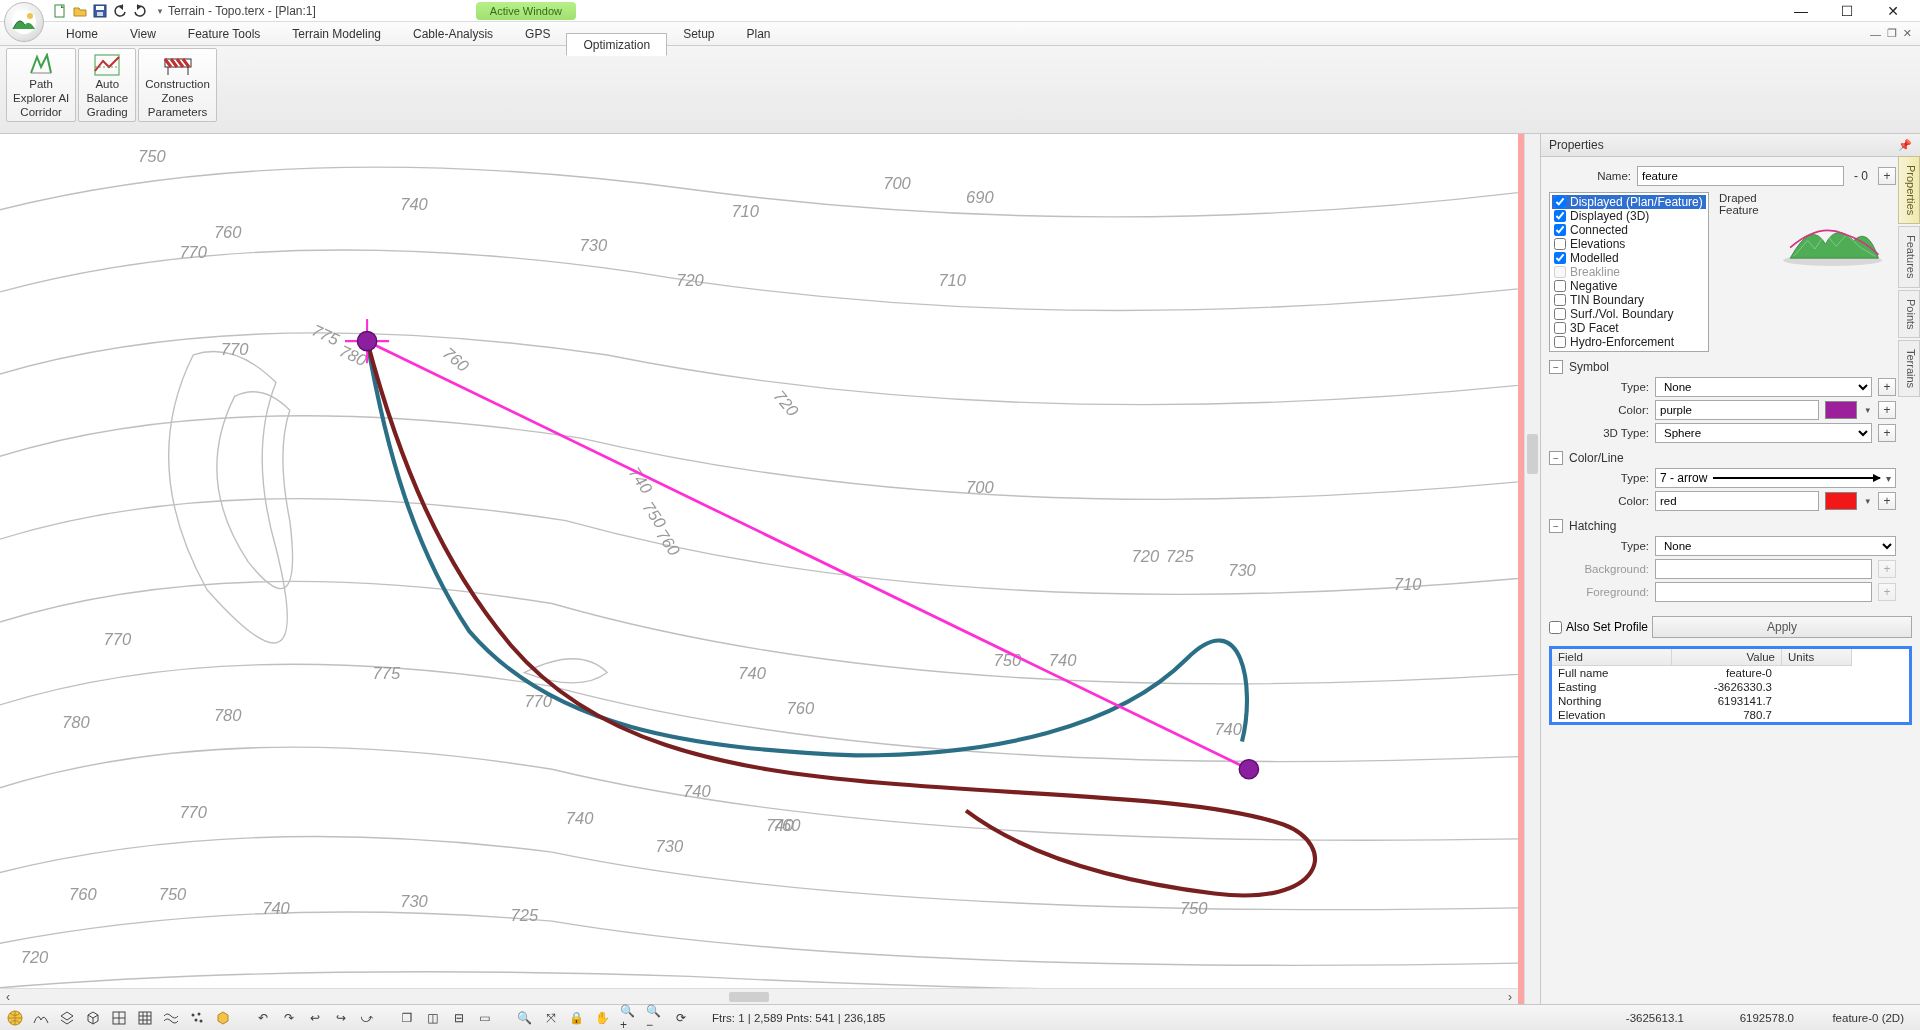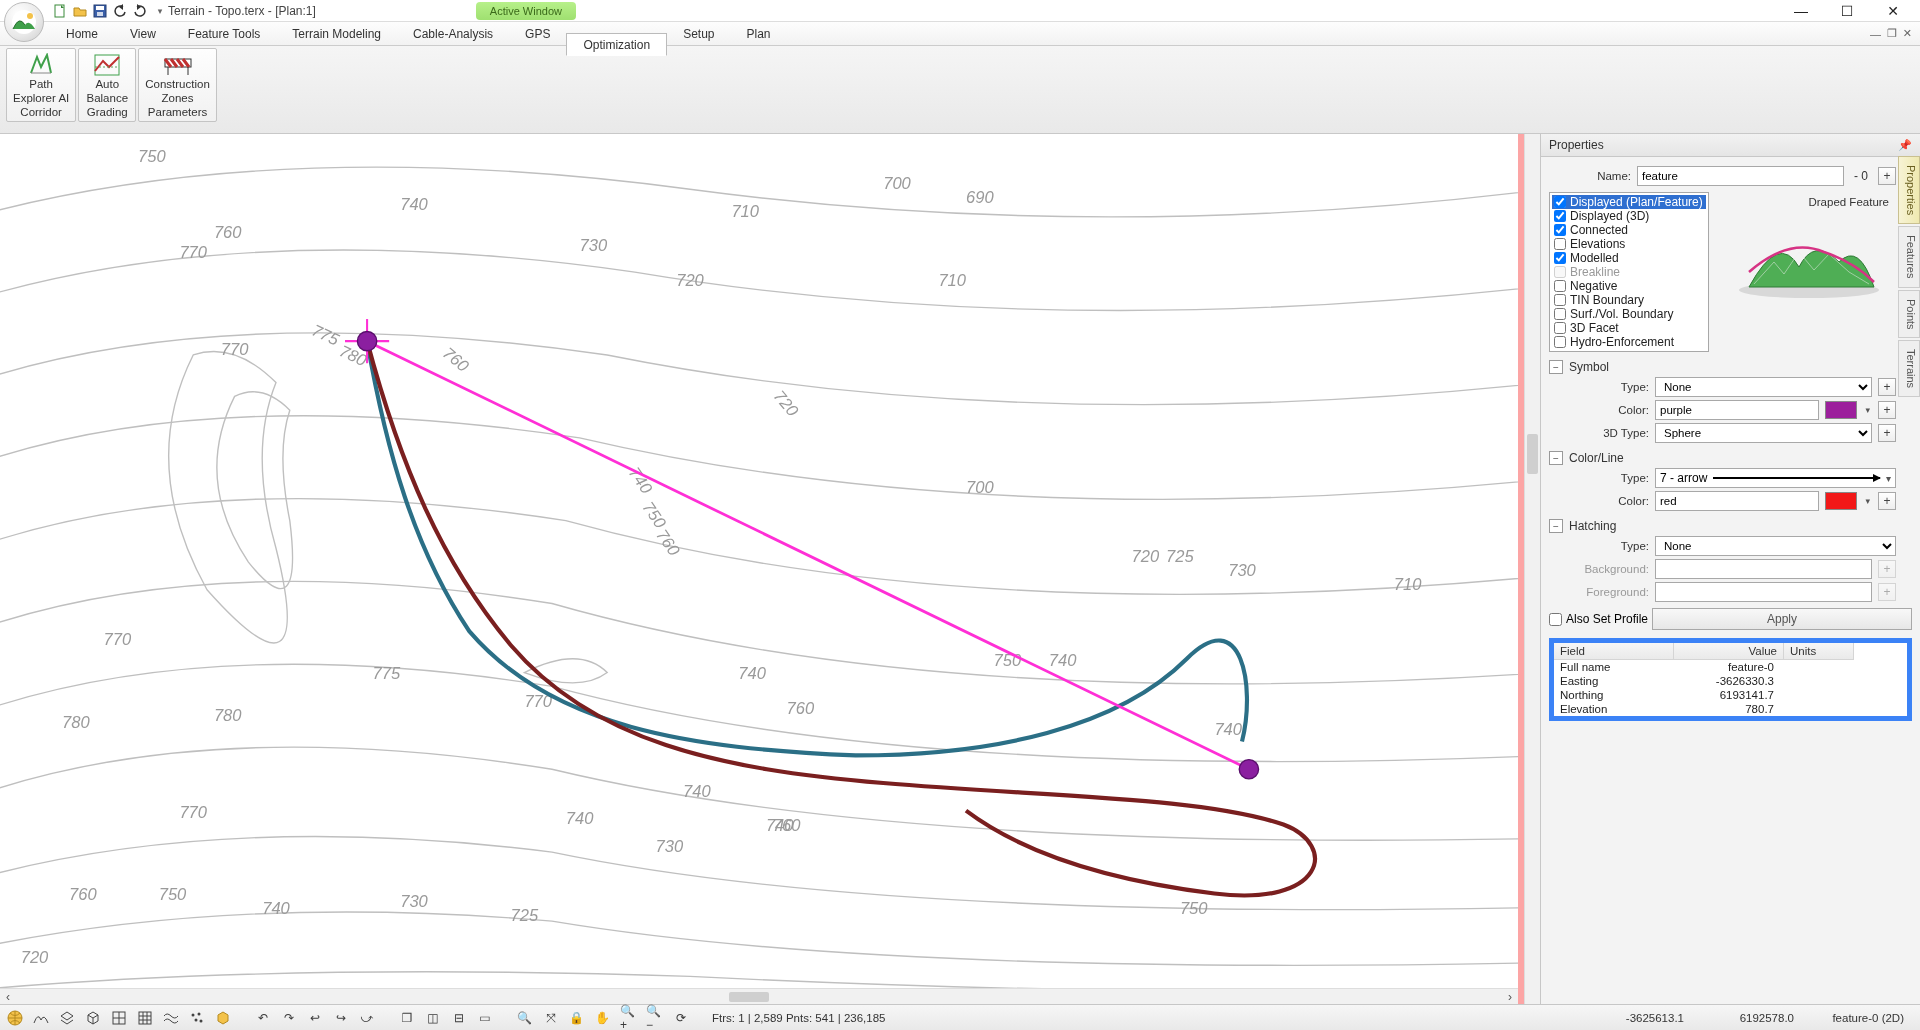--- a/index.html
+++ b/index.html
@@ -55,35 +55,35 @@
 .row input[type=text], .row select { flex:1; height:20px; border:1px solid #a8a8a8; background:#fff; padding:0 4px; font-size:11.5px;}
 .row .small { flex:0 0 auto; width:22px; text-align:center; color:#333;}
 .row .plus { width:18px; height:18px; border:1px solid #a8a8a8; background:linear-gradient(#fff,#eee); display:flex; align-items:center; justify-content:center; color:#444; font-size:12px;}
 
 .chk-list { border:1px solid #a8a8a8; background:#fff; padding:2px; width:160px;}
 .chk-list .opt { display:flex; align-items:center; gap:4px; padding:0 2px; font-size:11.5px; color:#222;}
 .chk-list .opt.sel { background:#2f6fd0; color:#fff;}
 .chk-list .opt.dis { color:#999;}
 .chk-list input[type=checkbox]{ width:12px; height:12px; }
 
-.preview { width:170px; height:120px; display:flex; flex-direction:column; align-items:flex-end; }
+.preview { width:170px; height:120px; display:flex; flex-direction:row; align-items:flex-start; }
 .preview .ttl { font-size:11.5px; color:#333; margin-bottom:4px;}
 
 .section { margin-top:8px; }
 .section .shdr { display:flex; align-items:center; gap:6px; color:#333; font-size:11.5px;}
 .section .shdr .toggle { width:14px; height:14px; border:1px solid #999; background:#fff; display:flex; align-items:center; justify-content:center; font-size:10px; color:#555;}
 
 .swatch { height:18px; flex:1; border:1px solid #888;}
 .swatch.purple { background:#9c1f9c;}
 .swatch.red { background:#f21818;}
 
-.apply-row { display:flex; align-items:center; gap:4px; margin-top:6px;}
+.apply-row { display:flex; align-items:center; gap:4px; margin-top:14px;}
 .apply-row .btn { flex:1; height:22px; border:1px solid #a8a8a8; background:linear-gradient(#f8f8f8,#e7e7e7); color:#555; display:flex; align-items:center; justify-content:center;}
 
-.grid { border:5px solid #3b82f6; background:#fff; margin-top:8px;}
+.grid { border:3px solid #3b82f6; background:#fff; margin-top:8px;}
 .grid .ghdr, .grid .grow { display:grid; grid-template-columns: 120px 110px 70px; }
 .grid .ghdr div { background:linear-gradient(#f6f6f6,#eaeaea); border-right:1px solid #d5d5d5; border-bottom:1px solid #d5d5d5; padding:2px 6px; font-size:11.5px; color:#333;}
 .grid .grow div { padding:1px 6px; font-size:11.5px; color:#222;}
 .grid .grow div:nth-child(2){ text-align:right; padding-right:10px;}
 
 
 .side-tabs { position:absolute; right:0; top:156px; width:22px; display:flex; flex-direction:column; gap:2px; z-index:10;}
 .side-tabs .tab { writing-mode:vertical-rl; background:linear-gradient(90deg,#f7f3d5,#efe9b0); border:1px solid #c9c090; padding:8px 2px; font-size:11px; color:#6a5f20; text-align:center;}
 .side-tabs .tab.plain { background:#efefef; border-color:#ccc; color:#555;}
 

